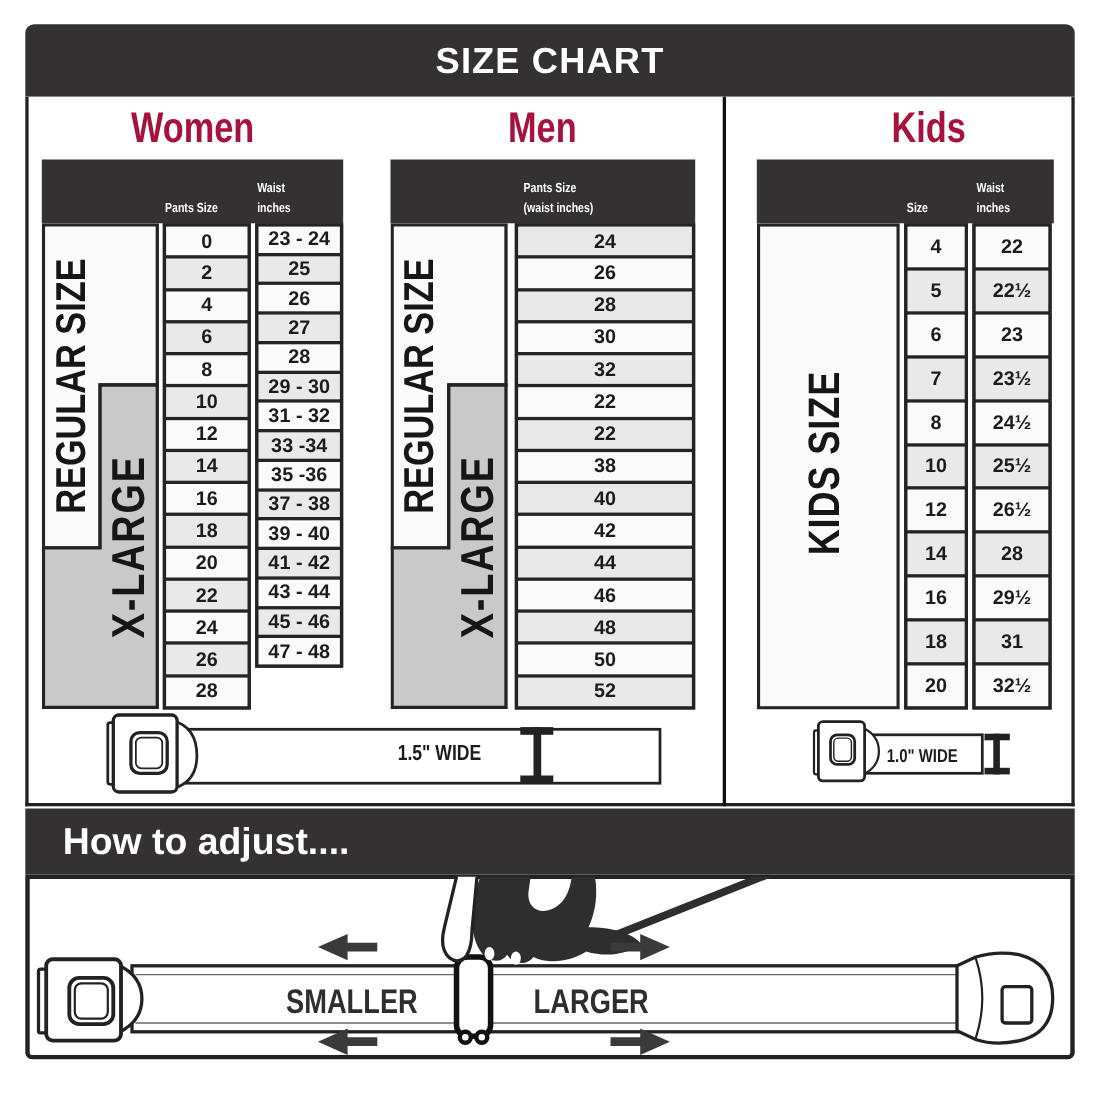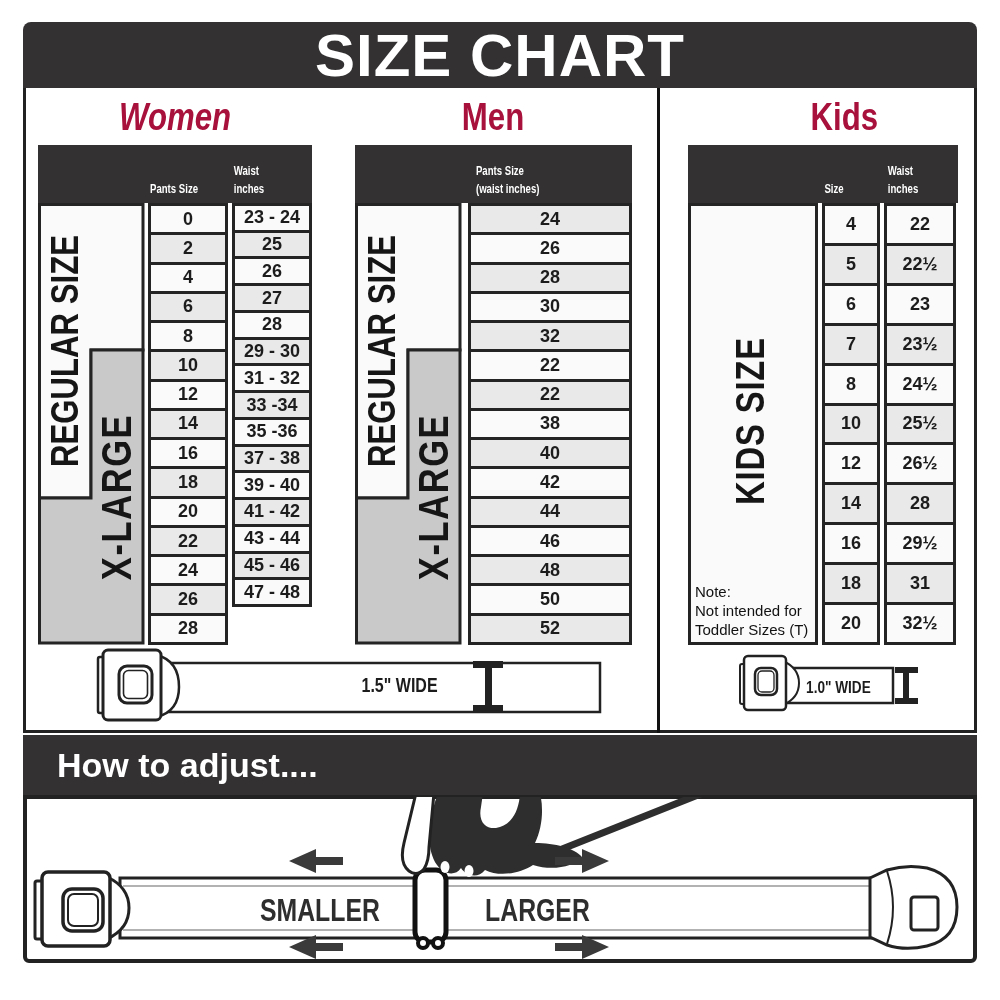--- a/index.html
+++ b/index.html
@@ -4,21 +4,21 @@
 <style>
   html,body{margin:0;padding:0;background:#fff;}
   .page{position:relative;width:1000px;height:1000px;background:#fff;overflow:hidden;
         font-family:"Liberation Sans",sans-serif;color:#1c1c1c;}
   .abs{position:absolute;}
   .cond{display:inline-block;transform:scaleX(.8);transform-origin:center;white-space:pre-line;}
 
   
   .banner{left:23px;top:22px;width:954px;height:66px;background:var(--dark,#333132);
           border-radius:8px 8px 0 0;display:flex;align-items:center;justify-content:center;}
-  .banner span{color:#fff;font-size:60px;font-weight:bold;letter-spacing:1px;}
+  .banner span{color:#fff;font-size:33px;font-weight:bold;letter-spacing:1px;}
 
   
   .content{left:23px;top:88px;width:954px;height:645px;background:#fff;
            border-left:3px solid #222;border-right:3px solid #222;border-bottom:3px solid #222;box-sizing:border-box;}
   .divider{left:657px;top:88px;width:3px;height:645px;background:#111;}
 
   .sec-title{top:94px;height:46px;line-height:46px;text-align:center;
              color:var(--accent,#A8113C);font-size:39px;font-weight:bold;}
 
   
@@ -51,21 +51,21 @@
 
 <div class="page">
 
   <div class="abs banner">
     <span>SIZE CHART</span>
   </div>
 
   <div class="abs content"></div>
   <div class="abs divider"></div>
 
-  <div class="abs sec-title" style="left:75px;width:200px;font-style:italic;"><span class="cond">Women</span></div>
+  <div class="abs sec-title" style="left:75px;width:200px;"><span class="cond">Women</span></div>
   <div class="abs sec-title" style="left:393px;width:200px;"><span class="cond">Men</span></div>
   <div class="abs sec-title" style="left:744px;width:200px;"><span class="cond">Kids</span></div>
 
   <div class="abs" style="left:38px;top:145px;width:274px;height:500px;">
     <div class="abs thead" style="left:0;top:0;width:274px;height:58px;">
       <div class="hlabel" style="left:106px;width:88px;"><span class="cond">Pants Size</span></div>
       <div class="hlabel" style="left:192px;width:82px;"><span class="cond">Waist
 inches</span></div>
     </div>
     <div class="abs" style="left:0;top:58px;width:274px;height:442px;">
@@ -148,23 +148,20 @@
     <div class="abs thead" style="left:0;top:0;width:270px;height:58px;">
       <div class="hlabel" style="left:134px;width:58px;"><span class="cond">Size</span></div>
       <div class="hlabel" style="left:196px;width:74px;"><span class="cond">Waist
 inches</span></div>
     </div>
     <div class="abs" style="left:0;top:58px;width:270px;height:442px;">
       <svg width="130" height="442" viewBox="0 0 130 442" style="position:absolute;left:0;top:0;">
         <rect x="1.5" y="1.5" width="127" height="439" fill="#FAFAFA" stroke="#242424" stroke-width="3"></rect>
       </svg>
       <div class="vlabel" style="left:-98px;top:195px;font-size:40px;letter-spacing:1px;transform:rotate(-90deg) scaleX(.82);">KIDS SIZE</div>
-      <div class="note">Note:
-Not intended for
-Toddler Sizes (T)</div>
       <div class="datacol" style="left:134px;top:0;width:58px;height:442px;">
           <div class="cell light">4</div>
           <div class="cell shaded">5</div>
           <div class="cell light">6</div>
           <div class="cell shaded">7</div>
           <div class="cell light">8</div>
           <div class="cell shaded">10</div>
           <div class="cell light">12</div>
           <div class="cell shaded">14</div>
           <div class="cell light">16</div>

